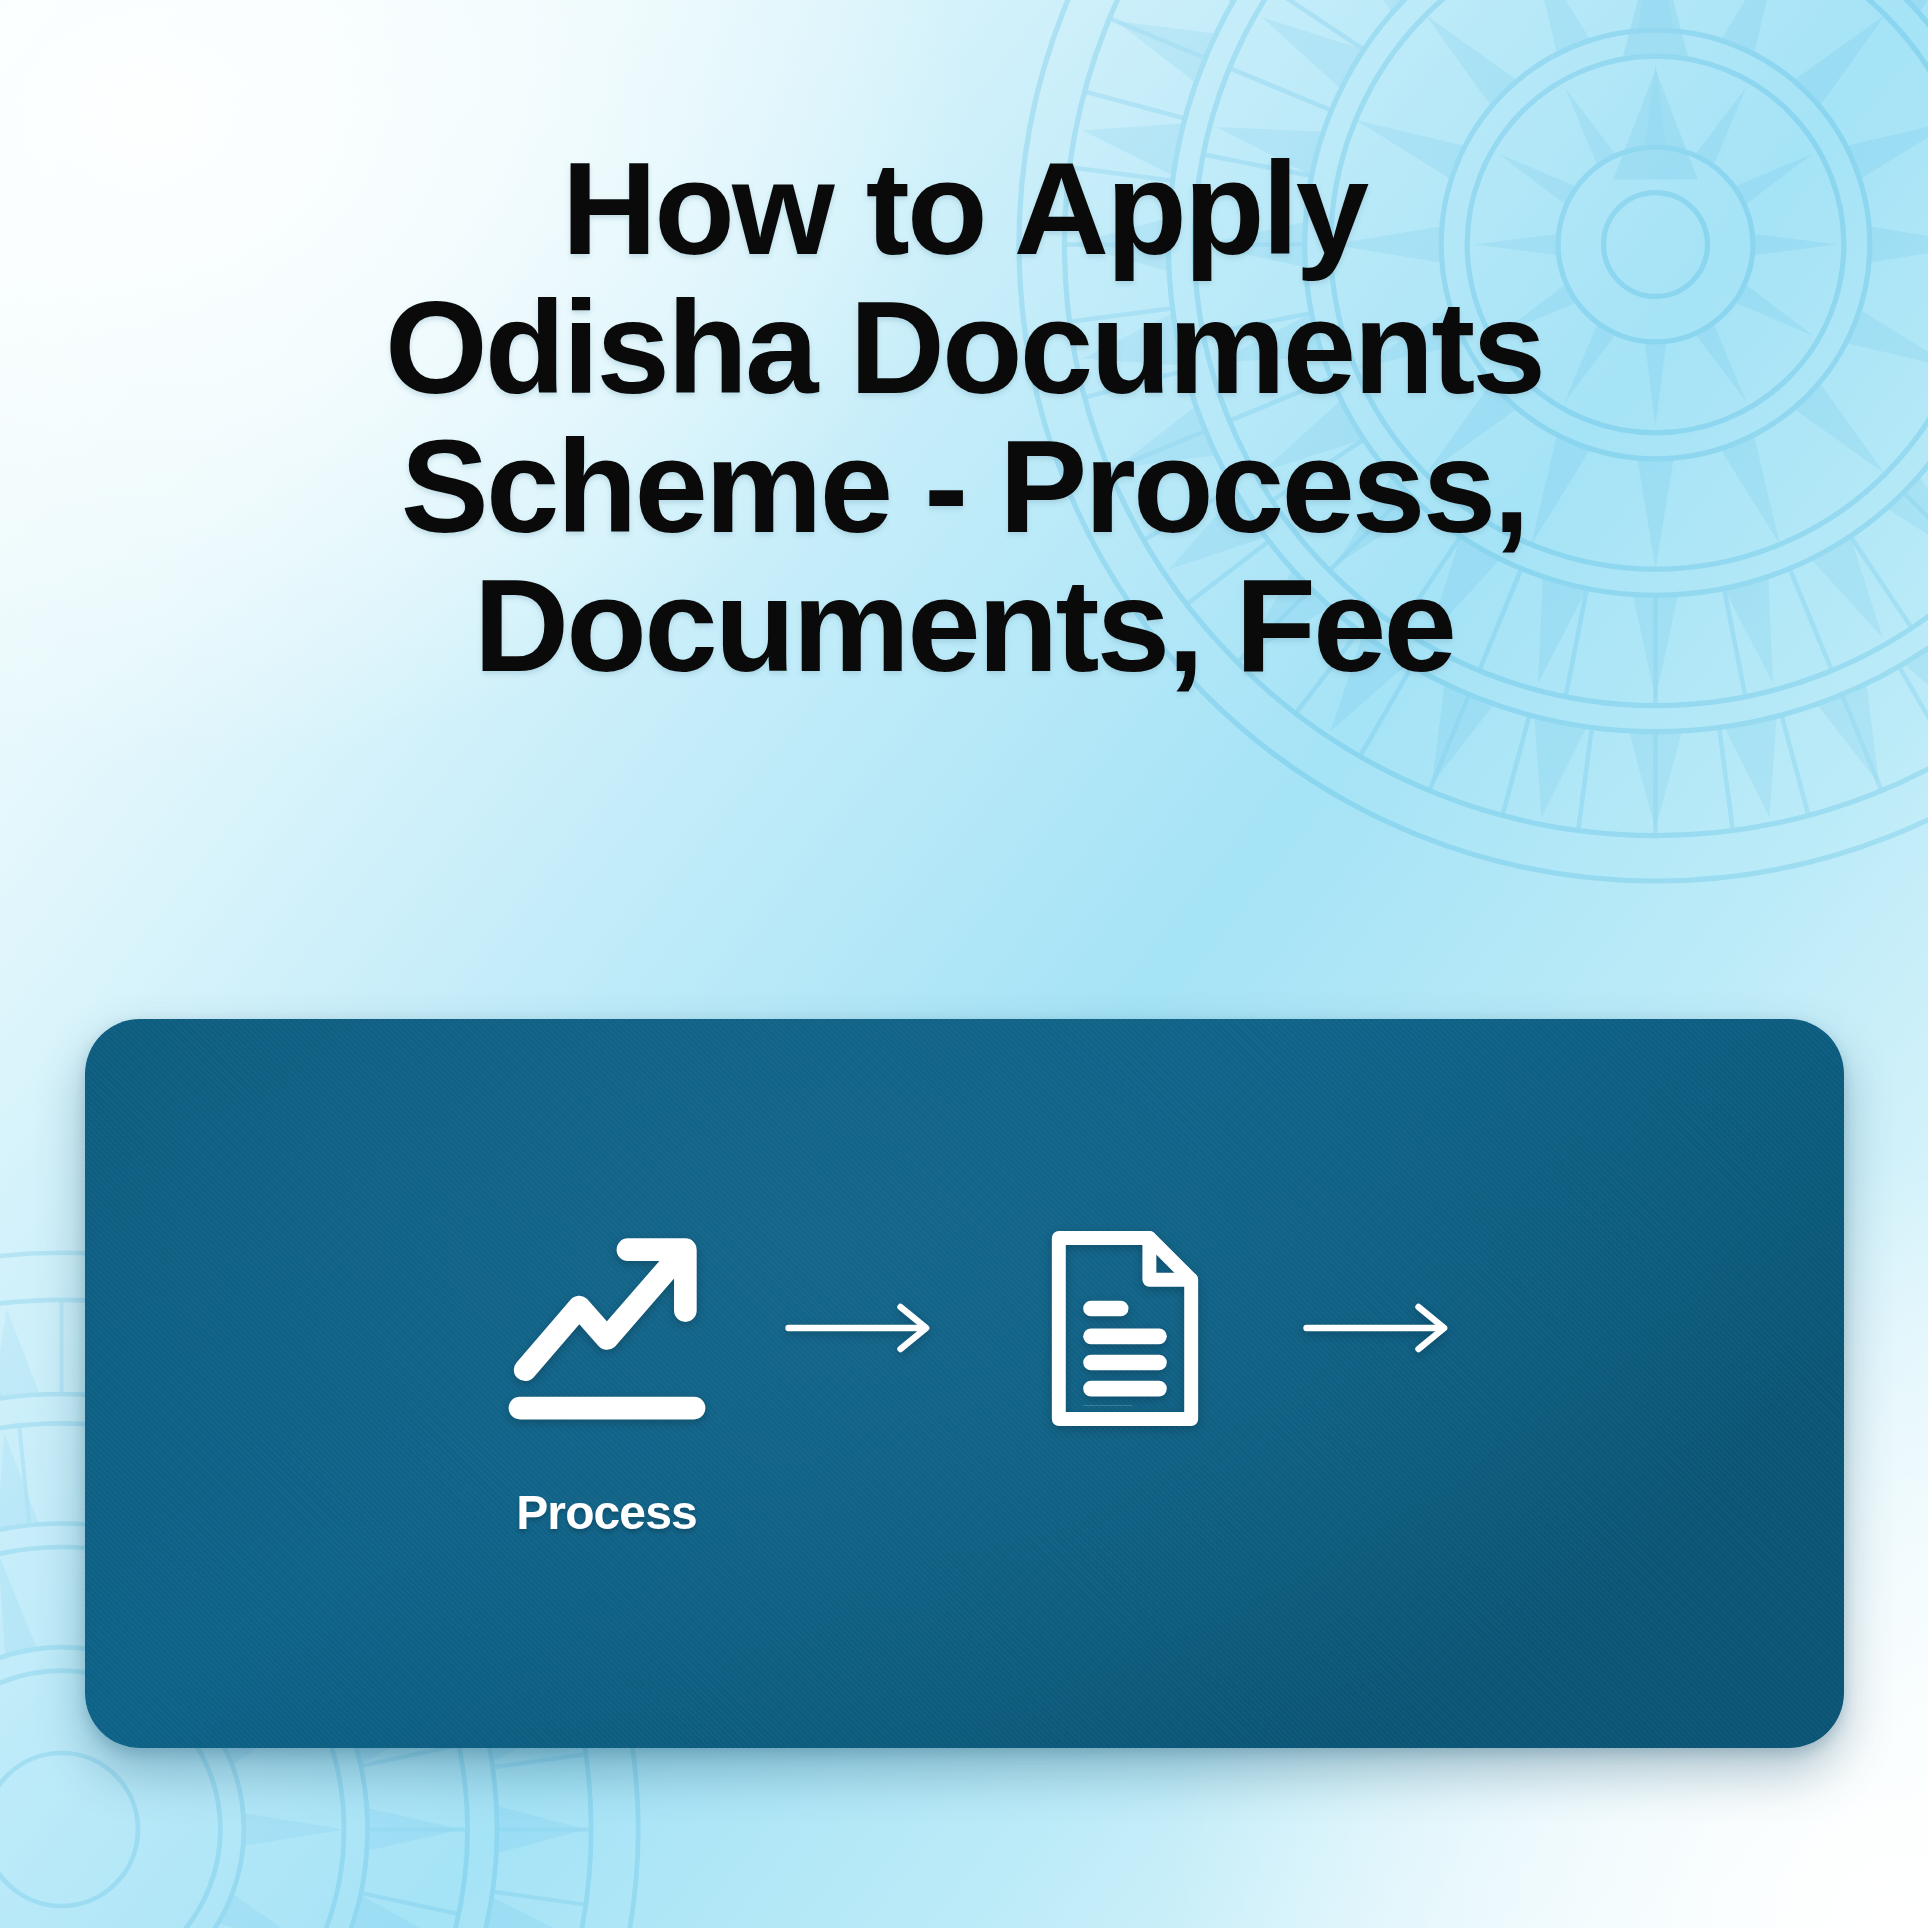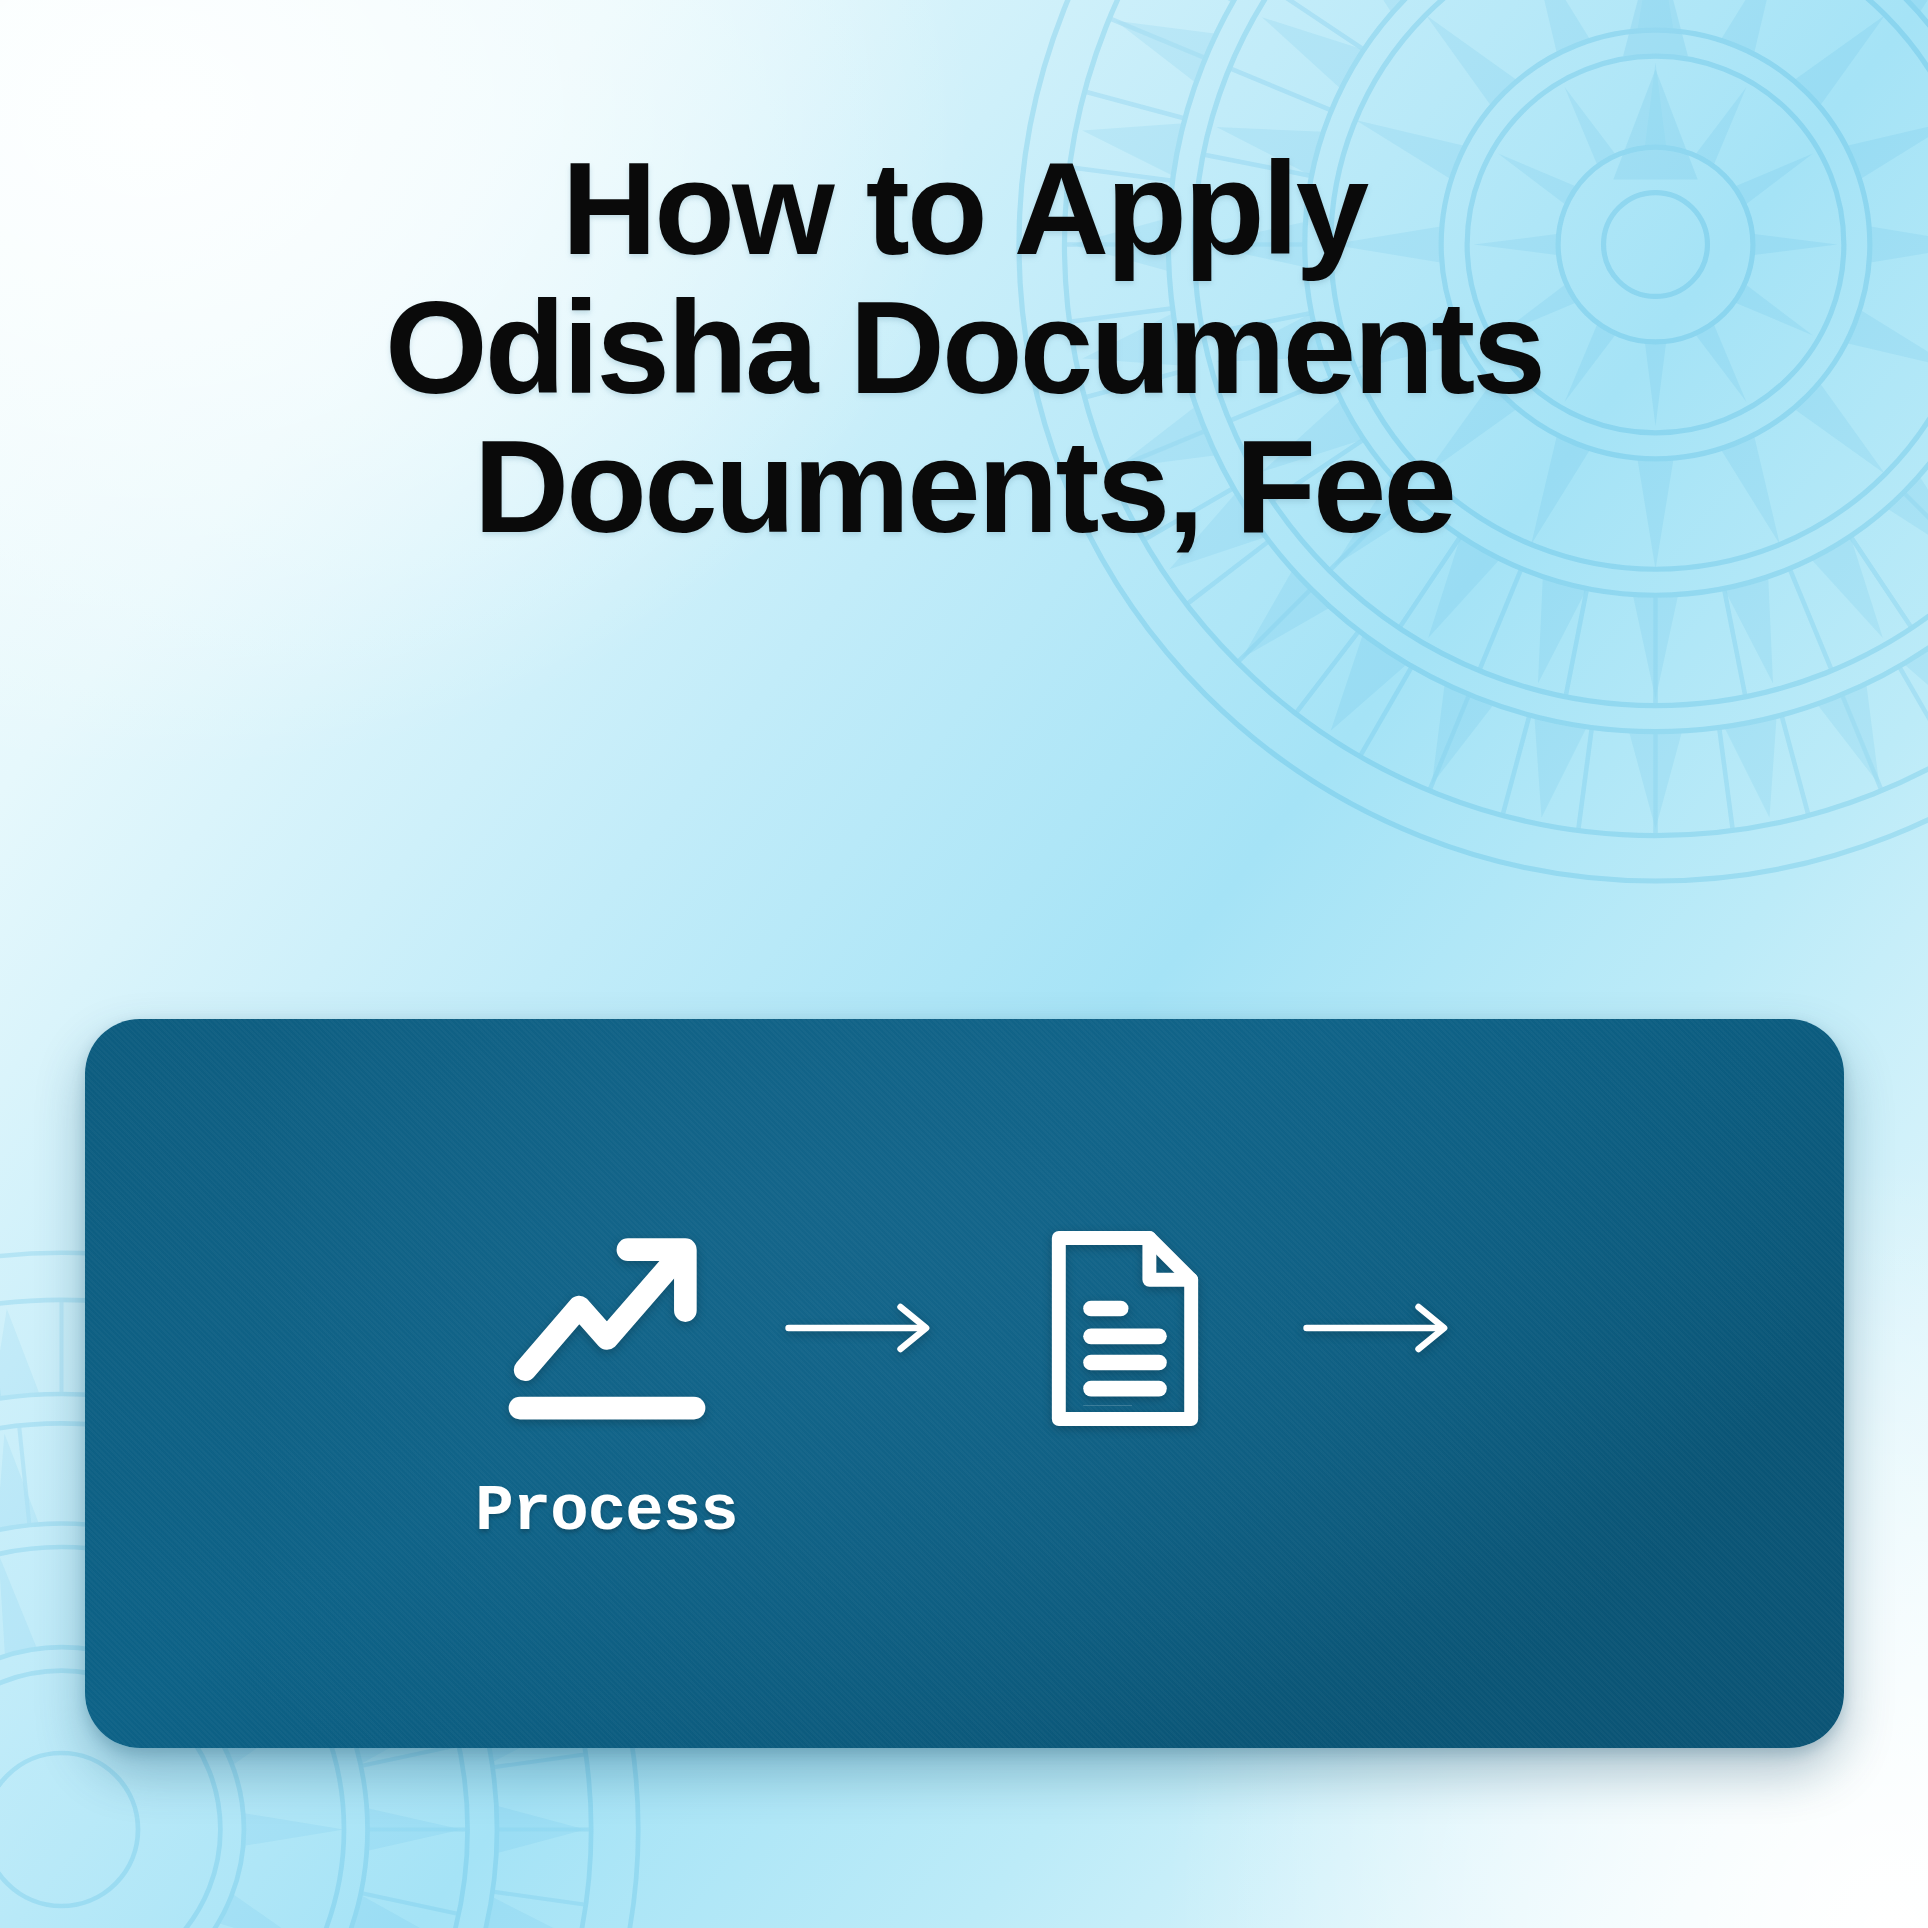--- a/index.html
+++ b/index.html
@@ -101,23 +101,23 @@
     flex:0 0 320px;
   }
   .step .icon-wrap{
     height:226px;
     display:flex;
     align-items:center;
     justify-content:center;
   }
   .step .step-label{
     margin-top:32px;
-    font-family:Liberation Mono, monospace;
+    font-family:Liberation Sans, sans-serif;
     font-weight:bold;
-    font-size:64px;
+    font-size:48px;
     line-height:79px;
     letter-spacing:-0.9px;
     color:#ffffff;
     text-shadow:0 2.8px 4.7px rgba(0,0,0,.22);
     white-space:nowrap;
   }
 
   .connector{
     flex:0 0 198px;
     width:198px;
@@ -487,20 +487,21 @@
         <polygon points="178.6,106.4 180.8,141.0 191.7,138.6"></polygon>
         <polygon points="221.4,106.4 208.3,138.6 219.2,141.0"></polygon>
         <polygon points="259.9,124.9 234.1,148.2 242.9,155.2"></polygon>
         <polygon points="286.5,158.3 253.2,168.2 258.1,178.2"></polygon>
       </g>
   </svg>
 
   <div id="title-block">
     <span class="line">How to Apply</span>
     <span class="line">Odisha Documents</span>
+    <span class="line">Scheme - Process,</span>
     <span class="line">Documents, Fee</span>
   </div>
 
   <div id="step-card">
     <div id="steps-row">
 
       <div class="step">
         <div class="icon-wrap">
           <svg class="icon-white" width="212" height="202" viewBox="0 0 120 116" aria-hidden="true">
             <g fill="none" stroke="#ffffff" stroke-width="13" stroke-linecap="round" stroke-linejoin="round">

